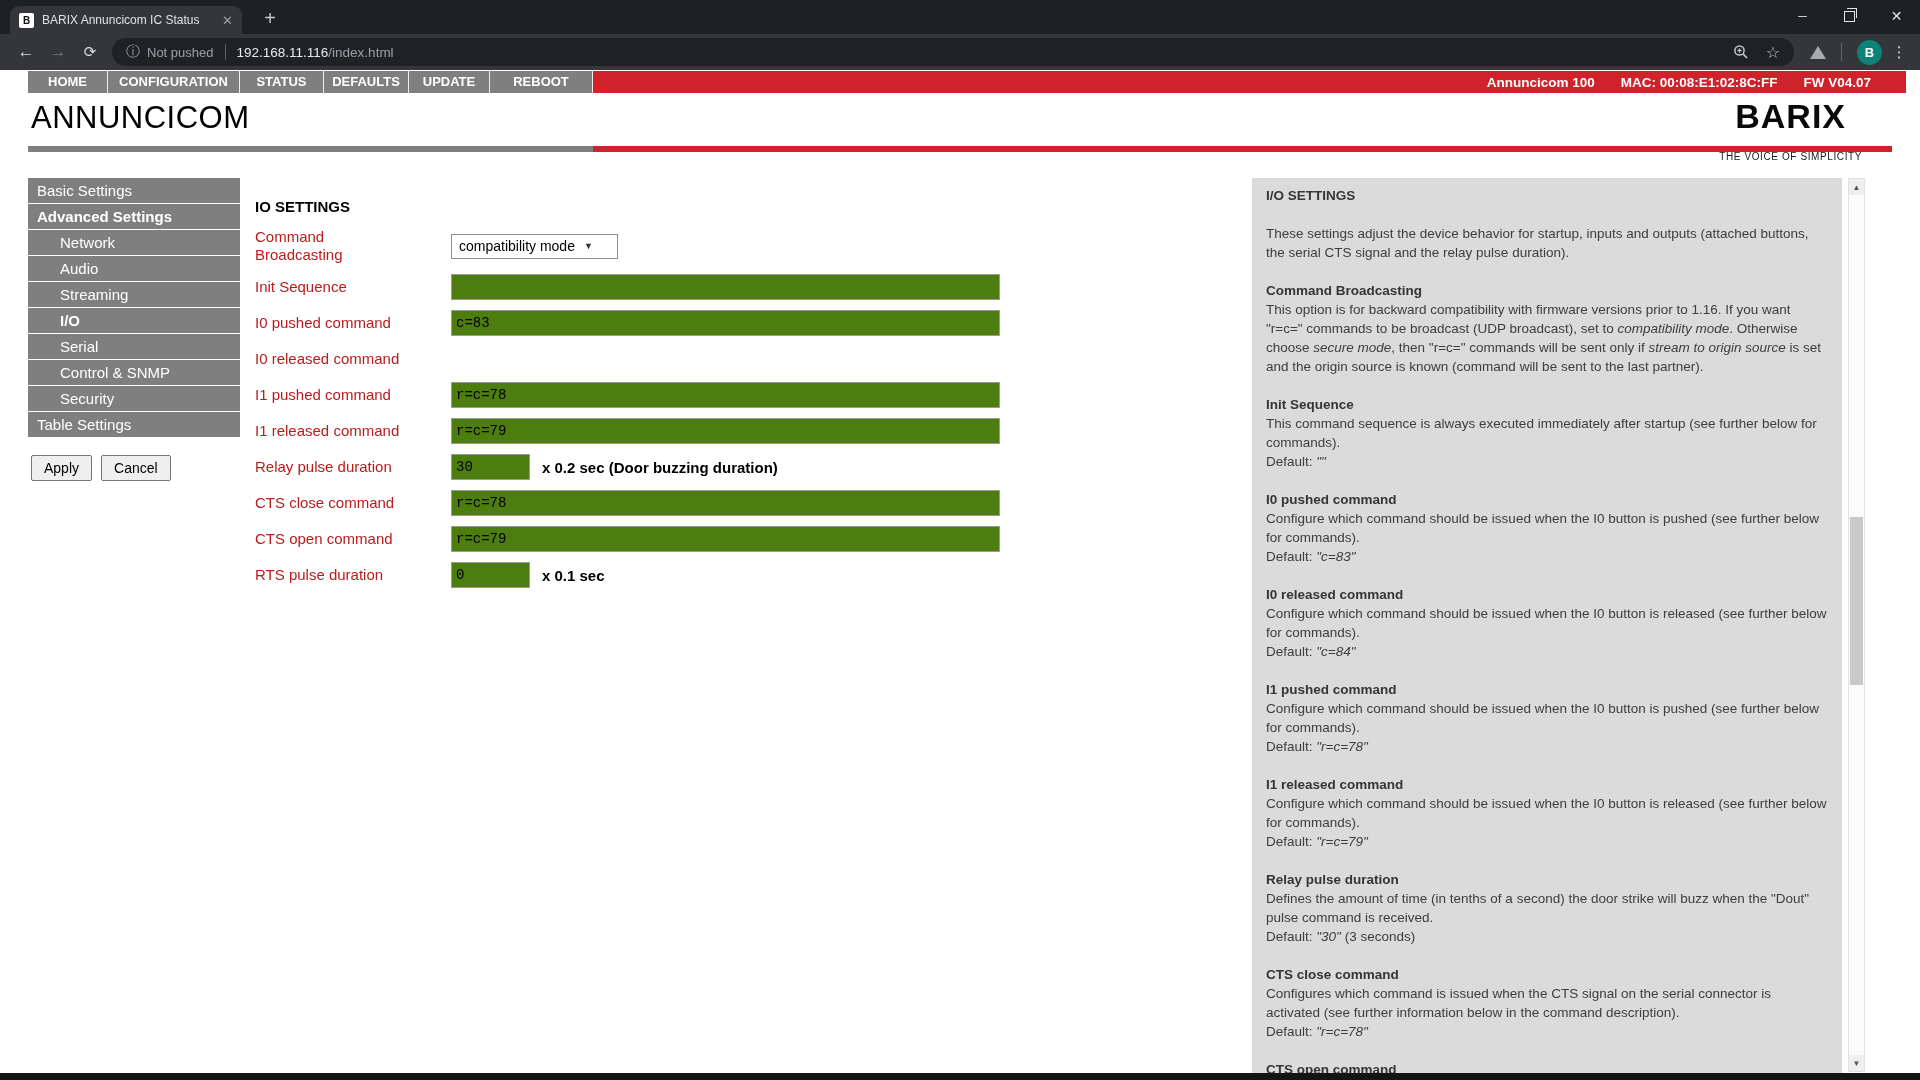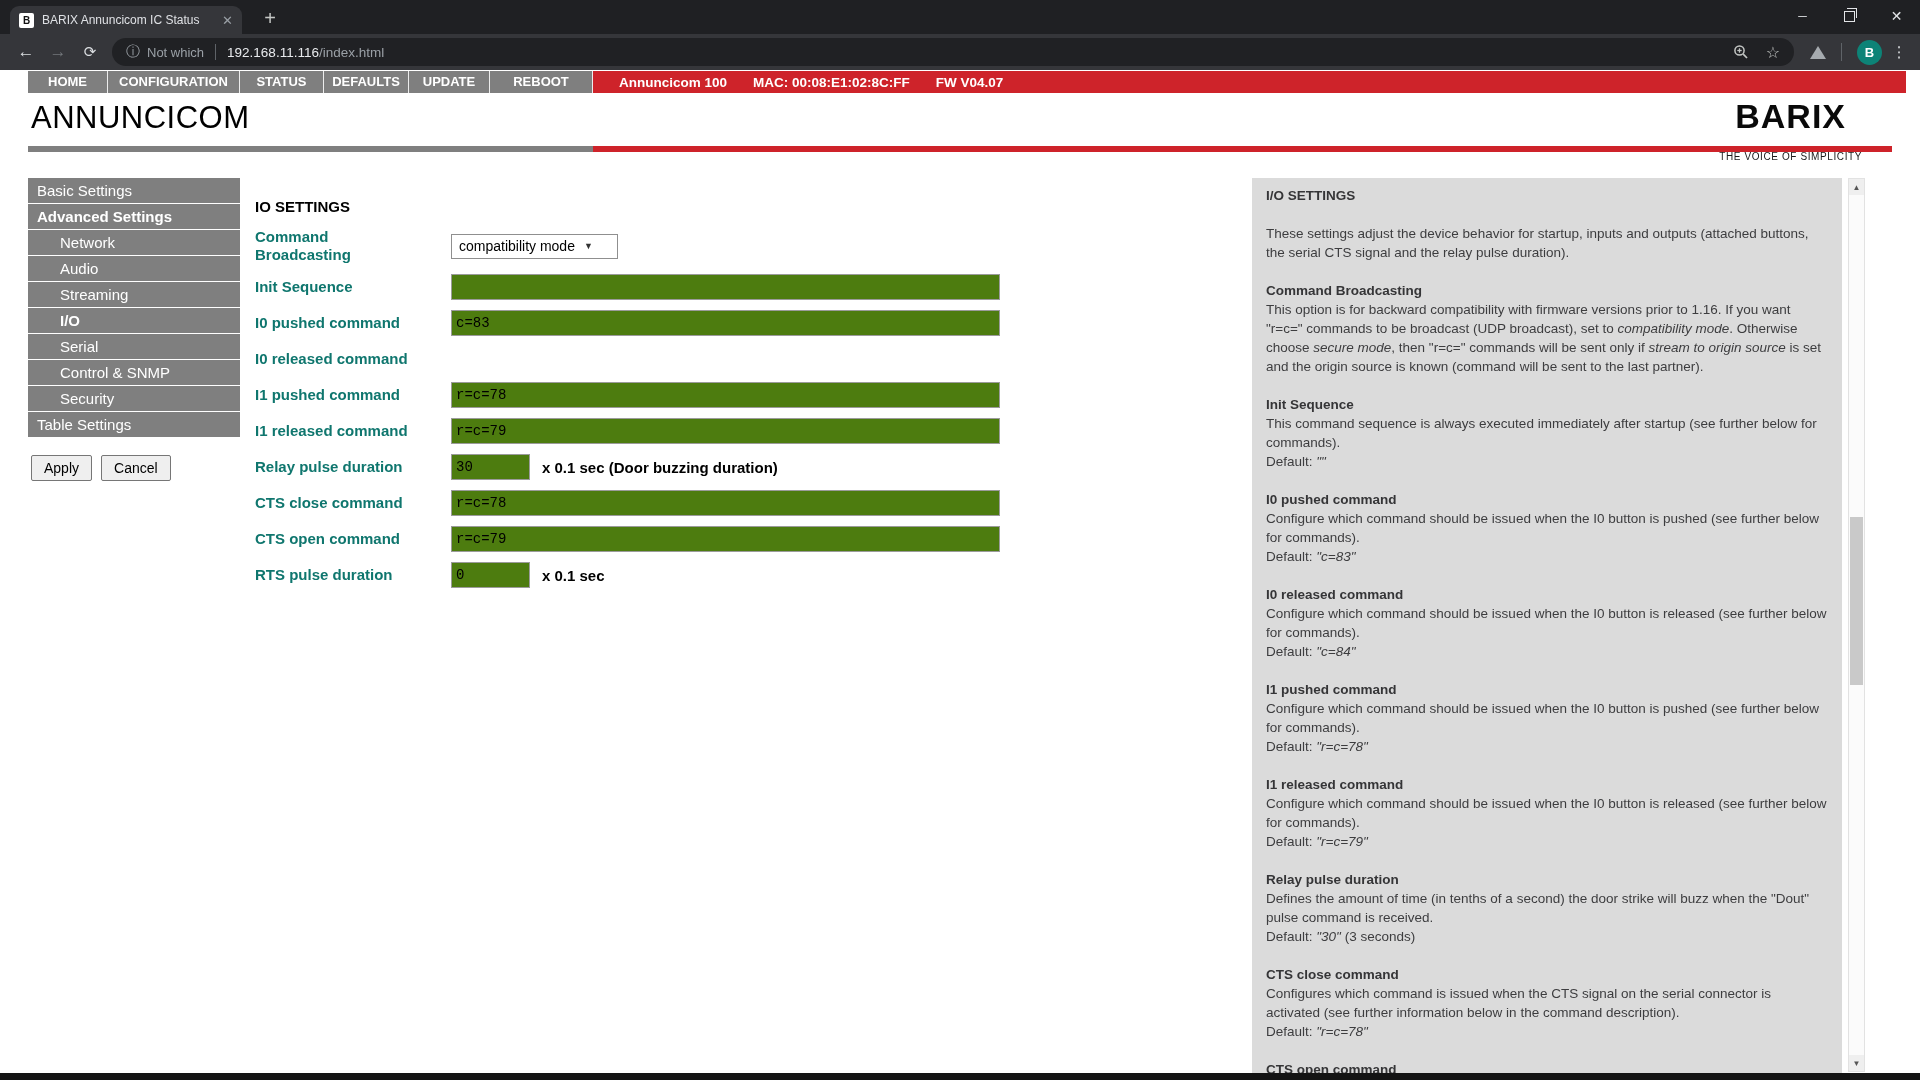--- a/index.html
+++ b/index.html
@@ -35,21 +35,21 @@
   .tb-sep{width:1px;height:18px;background:#5F6368;margin:0 9px;}
   .avatar{width:25px;height:25px;border-radius:50%;background:#0D8377;color:#fff;font-size:13px;font-weight:bold;display:flex;align-items:center;justify-content:center;margin:0 6px;}
   .kebab{width:22px;text-align:center;color:#DBDEE1;font-size:15px;}
 
   
   .viewport{position:absolute;top:70px;left:0;width:1920px;height:1010px;background:#fff;}
 
   .navrow{position:absolute;top:1px;left:0;width:1920px;height:22px;display:flex;}
   .nav-spacer{width:28px;background:#fff;flex:none;}
   .nav-item{height:22px;line-height:22px;text-align:center;color:#fff;font-weight:bold;font-size:13px;background:var(--navgray);border-right:1px solid #EDEDED;box-sizing:border-box;flex:none;}
-  .nav-red{flex:1;background:var(--red);display:flex;align-items:center;justify-content:flex-start;padding-right:35px;color:#fff;font-weight:bold;font-size:13.5px;}
+  .nav-red{flex:1;background:var(--red);display:flex;align-items:center;justify-content:flex-end;padding-right:35px;color:#fff;font-weight:bold;font-size:13.5px;}
   .nav-red span{margin-left:26px;}
   .nav-endpad{width:14px;background:#fff;flex:none;}
 
   .page-title{position:absolute;left:31px;top:30px;font-size:31px;letter-spacing:.5px;color:#000;}
   .brand{position:absolute;right:58px;top:30px;text-align:center;}
   .brand-name{font-size:34px;font-weight:bold;letter-spacing:1px;line-height:32px;color:#0A0A0A;}
   .brand-tag{font-size:10px;letter-spacing:.6px;color:#1A1A1A;margin-top:19px;}
   .divider-gray{position:absolute;left:28px;top:76px;width:565px;height:6px;background:var(--navgray);}
   .divider-red{position:absolute;left:593px;top:76px;width:1299px;height:6px;background:var(--red);}
 
@@ -58,21 +58,21 @@
   .side-item{height:26px;line-height:25px;background:var(--navgray);color:#fff;font-size:15px;padding-left:9px;border-bottom:1px solid #fff;box-sizing:border-box;}
   .side-item.ind{padding-left:32px;}
   .side-item.bold{font-weight:bold;}
   .side-buttons{position:absolute;left:31px;top:385px;display:flex;gap:9px;}
   .btn{height:26px;padding:4px 12px;background:#EFEFEF;border:1px solid #767676;border-radius:2px;font-size:14px;color:#000;display:flex;align-items:center;font-family:inherit;}
 
   
   .form{position:absolute;left:255px;top:128px;width:790px;}
   .form-title{font-weight:bold;font-size:15px;margin-bottom:13px;color:#000;}
   .frow{display:flex;align-items:center;margin-bottom:10px;min-height:26px;}
-  .flabel{width:196px;flex:none;font-weight:bold;font-size:15px;line-height:18px;white-space:pre-line;color:#0f766e;}
+  .flabel{width:196px;flex:none;font-weight:normal;font-size:15px;line-height:18px;white-space:pre-line;color:#b91c1c;}
   .tinput{height:26px;box-sizing:border-box;border:1px solid #9B9B9B;background:#4d7c0f;font-family:Liberation Mono, monospace;font-size:14px;padding:0 4px;color:#000;}
   .tinput.long{width:549px;}
   .tinput.small{width:79px;}
   .selectbox{width:167px;height:25px;box-sizing:border-box;border:1px solid #8F8F8F;background:#fff;display:flex;align-items:center;font-size:14px;padding:0 7px;color:#000;}
   .select-arrow{font-size:9px;color:#333;margin-left:9px;}
   .fsuffix{font-weight:bold;font-size:15px;margin-left:12px;color:#000;}
 
   
   .help{position:absolute;left:1252px;top:108px;width:590px;height:1008px;background:#DBDBDB;box-sizing:border-box;padding:8px 14px;overflow:hidden;color:#3D3D3F;font-size:13.5px;line-height:19px;}
   .help-sec{margin-bottom:19px;}
@@ -106,21 +106,21 @@
       <div class="win-btn" style="font-size:14px;">✕</div>
     </div>
   </div>
 
   <div class="toolbar">
     <div class="tb-icon">←</div>
     <div class="tb-icon dim">→</div>
     <div class="tb-icon" style="font-size:15px;">⟳</div>
     <div class="omnibox">
       <span class="ob-info">ⓘ</span>
-      <span class="ob-label">Not which</span>
+      <span class="ob-label">Not pushed</span>
       <span class="ob-sep"></span>
       <span class="ob-host">192.168.11.116</span>
       <span class="ob-path">/index.html</span>
       <span class="ob-right">
         <svg width="16" height="16" viewBox="0 0 16 16">
           <circle cx="6.5" cy="6.5" r="4.6" fill="none" stroke="#C4C7C5" stroke-width="1.5"></circle>
           <line x1="10.2" y1="10.2" x2="14" y2="14" stroke="#C4C7C5" stroke-width="1.7"></line>
           <line x1="4.3" y1="6.5" x2="8.7" y2="6.5" stroke="#C4C7C5" stroke-width="1.3"></line>
           <line x1="6.5" y1="4.3" x2="6.5" y2="8.7" stroke="#C4C7C5" stroke-width="1.3"></line>
         </svg>
@@ -203,21 +203,21 @@
             <div class="flabel">I1 pushed command</div>
             <input class="tinput long" type="text" value="r=c=78" style="">
           </div>
           <div class="frow">
             <div class="flabel">I1 released command</div>
             <input class="tinput long" type="text" value="r=c=79" style="">
           </div>
           <div class="frow">
             <div class="flabel">Relay pulse duration</div>
             <input class="tinput small" type="text" value="30" style="">
-            <span class="fsuffix">x 0.1 sec (Door buzzing duration)</span>
+            <span class="fsuffix">x 0.2 sec (Door buzzing duration)</span>
           </div>
           <div class="frow">
             <div class="flabel">CTS close command</div>
             <input class="tinput long" type="text" value="r=c=78" style="">
           </div>
           <div class="frow">
             <div class="flabel">CTS open command</div>
             <input class="tinput long" type="text" value="r=c=79" style="">
           </div>
           <div class="frow">

